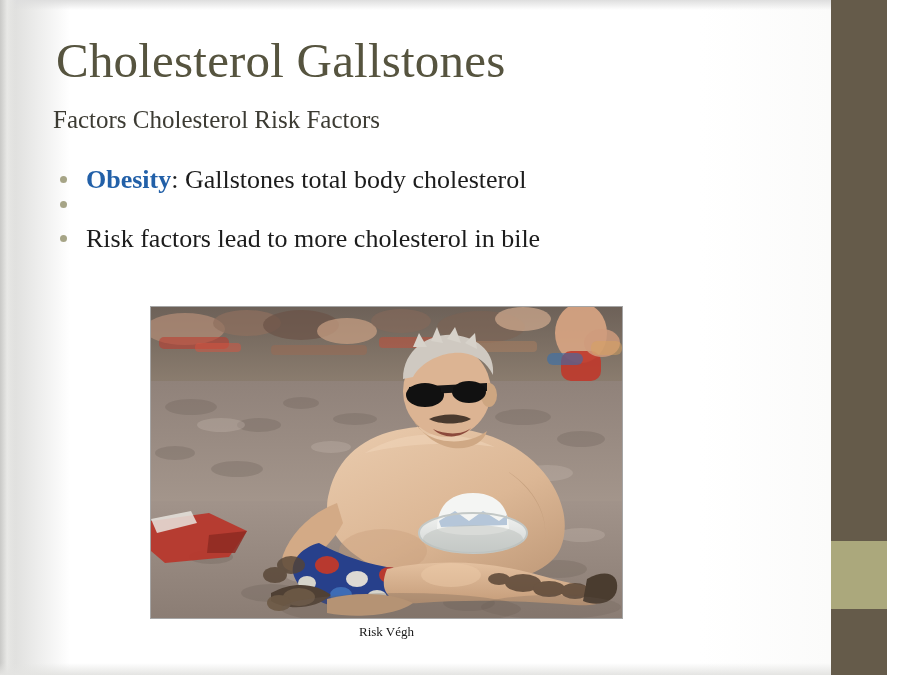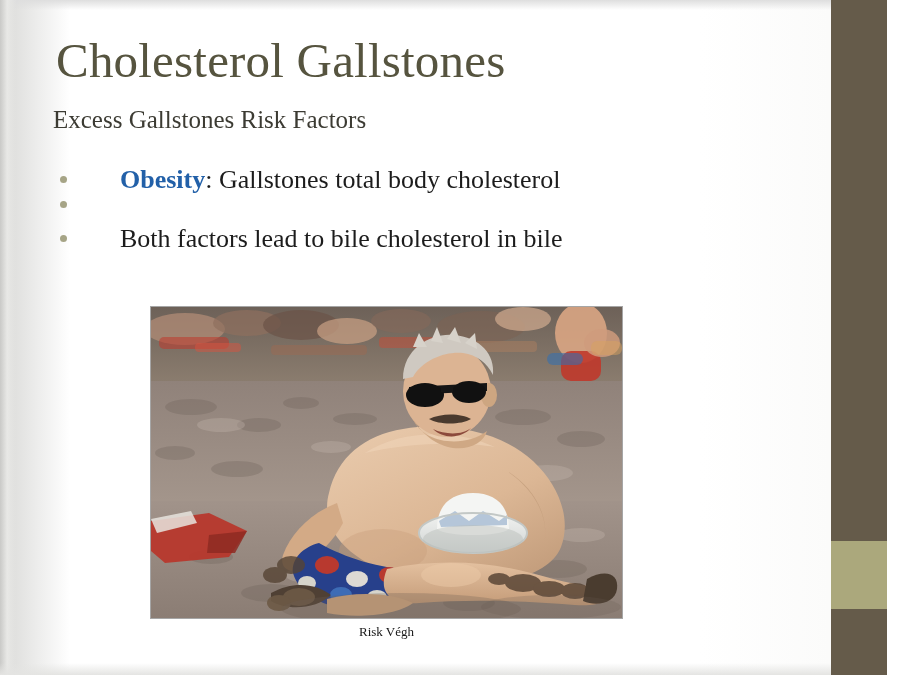--- a/index.html
+++ b/index.html
@@ -92,21 +92,20 @@
   }
   .bullet-text {
     font-size: 26px;
     line-height: 34px;
     color: #1c1c1c;
     white-space: nowrap;
   }
   .bullet-lead {
     font-weight: bold;
     color: #2260a8;
-    margin-left: 34px;
   }
 
   
   #photo-figure {
     position: absolute;
     left: 151px;
     top: 307px;
     width: 471px;
     height: 311px;
   }
@@ -160,36 +159,36 @@
 </head>
 <body>
 
 <div id="slide">
 
   <div id="edge-shade-top"></div>
   <div id="edge-shade-left"></div>
   <div id="edge-shade-bottom"></div>
 
   <div id="title">Cholesterol Gallstones</div>
-  <div id="subtitle">Excess Gallstones Risk Factors</div>
+  <div id="subtitle">Factors Cholesterol Risk Factors</div>
 
   <div id="bullets">
 
     <div class="bullet-row">
       <span class="bullet-dot"></span>
       <span class="bullet-text"><span class="bullet-lead">Obesity</span><span>: Gallstones total body cholesterol</span></span>
     </div>
 
     <div class="bullet-row">
       <span class="bullet-dot"></span>
     </div>
 
     <div class="bullet-row">
       <span class="bullet-dot"></span>
-      <span class="bullet-text"><span class="bullet-lead"></span><span>Both factors lead to bile cholesterol in bile</span></span>
+      <span class="bullet-text"><span class="bullet-lead"></span><span>Risk factors lead to more cholesterol in bile</span></span>
     </div>
 
   </div>
 
   <div id="photo-figure">
     <div id="photo">
       <svg width="471" height="311" viewBox="0 0 471 311" role="img">
         <defs>
           <linearGradient id="sandTop" x1="0" y1="0" x2="0" y2="1">
             <stop offset="0%" stop-color="#6d6158"></stop>

